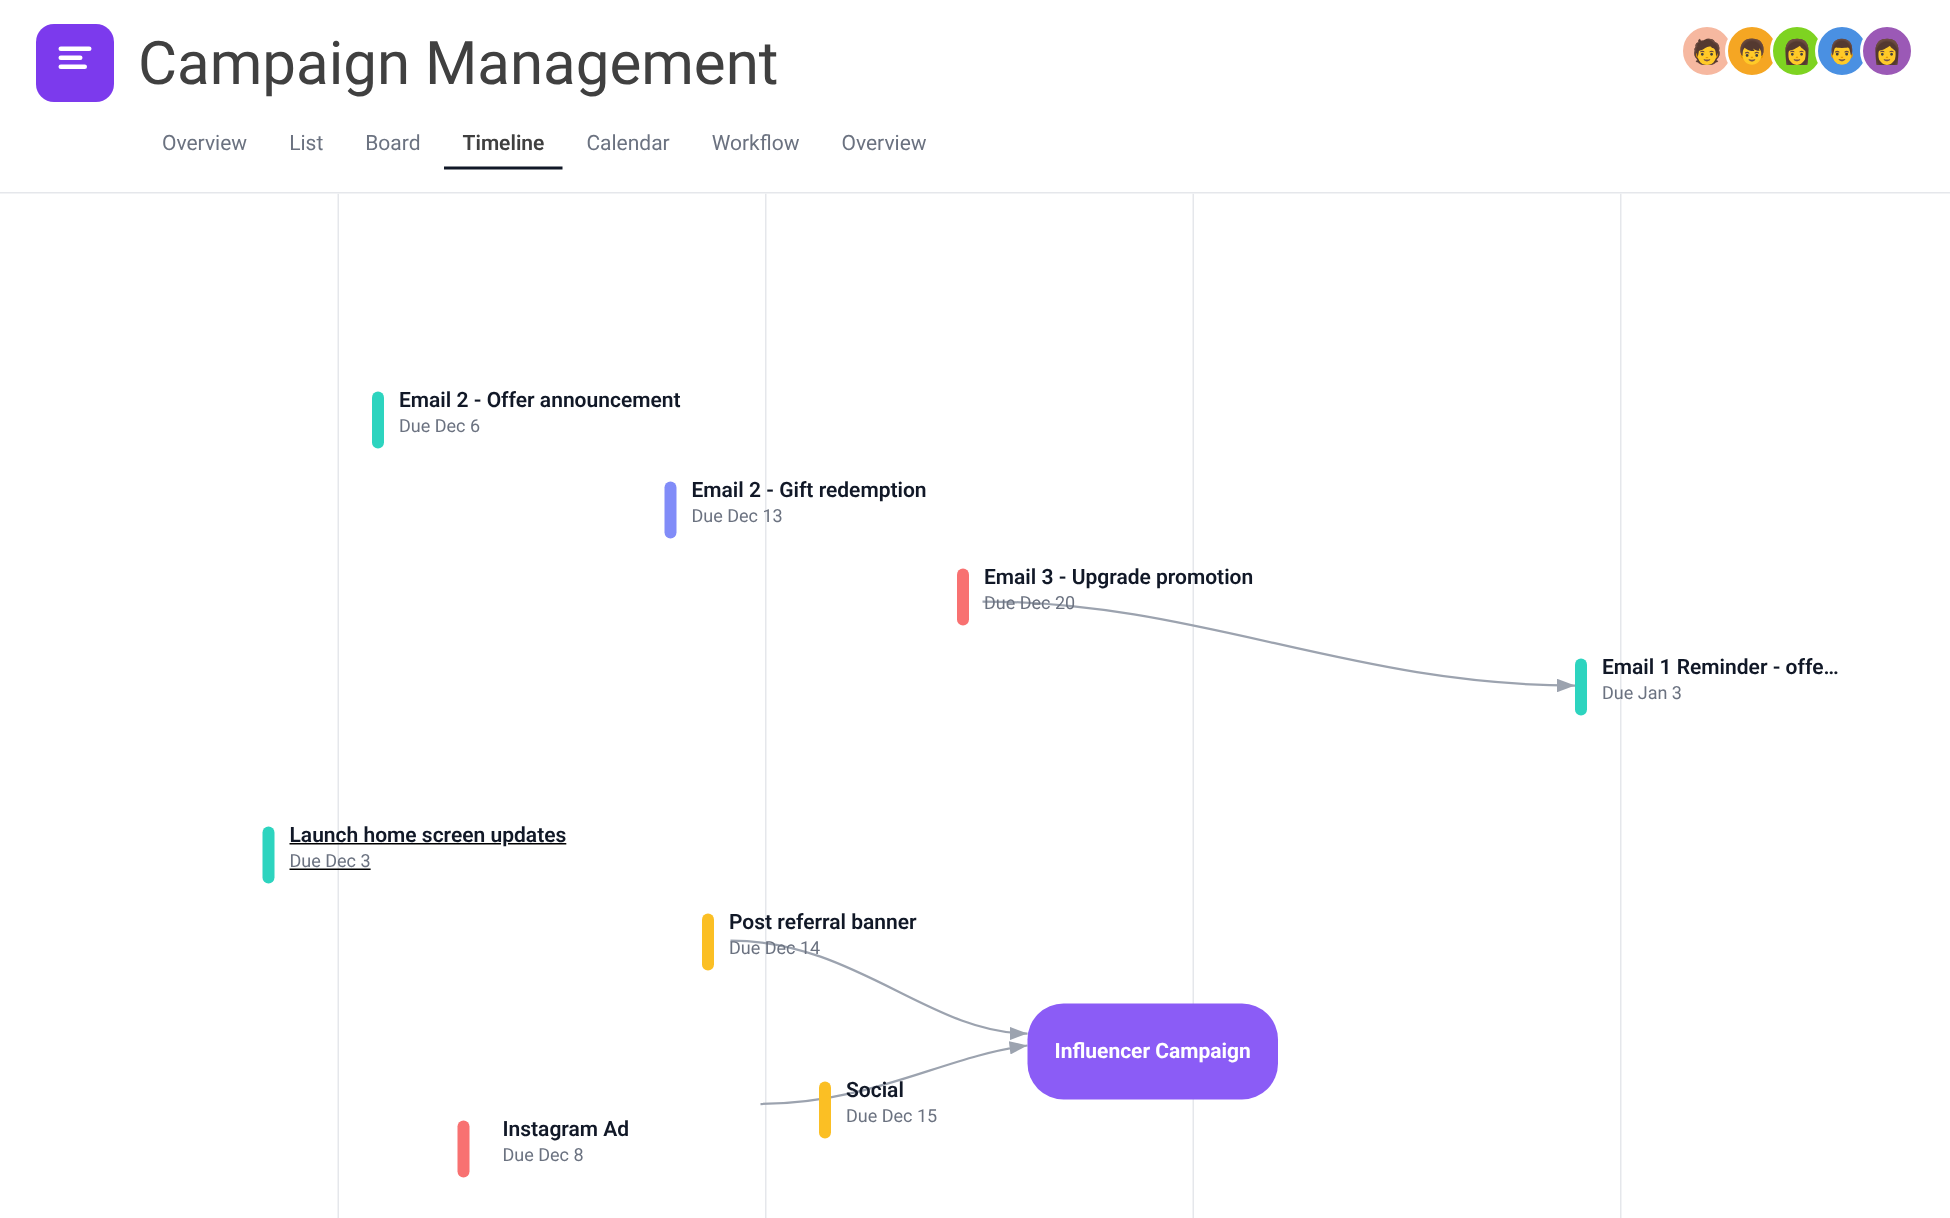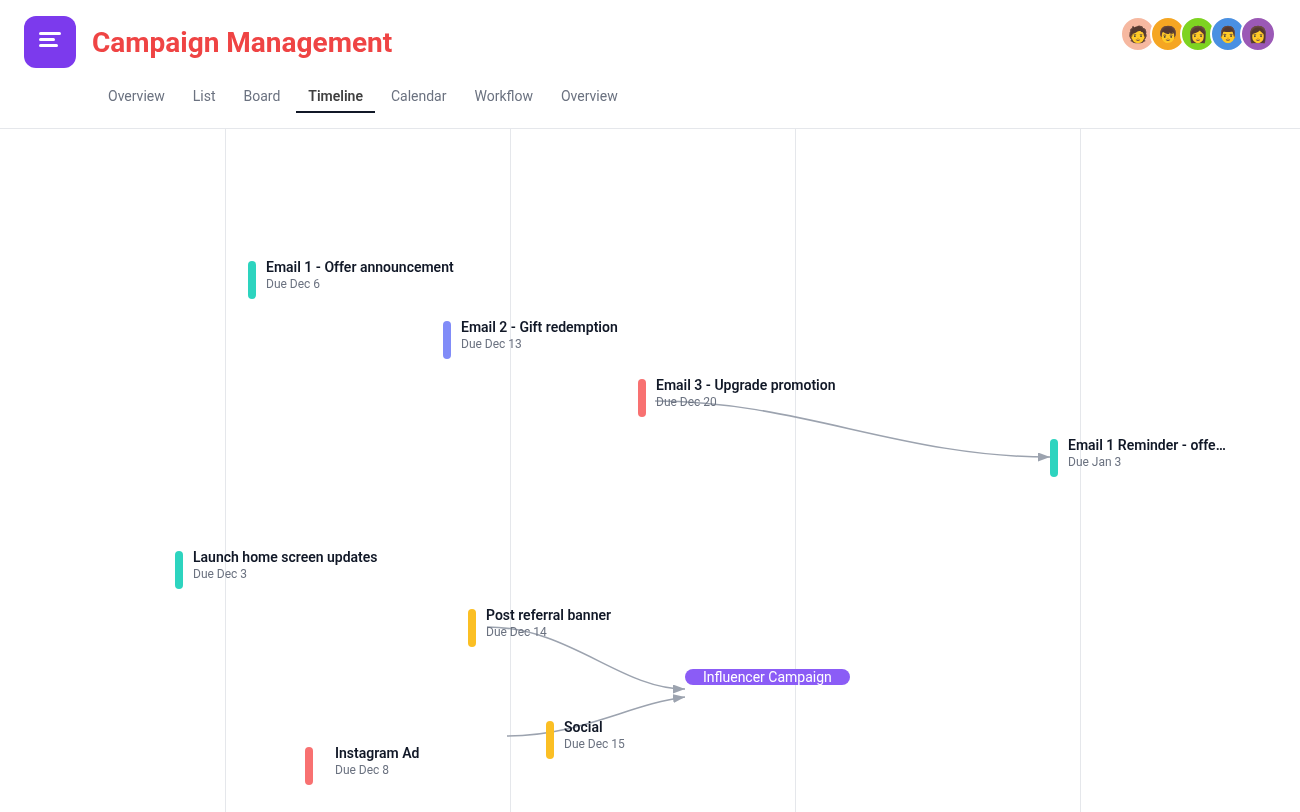--- a/index.html
+++ b/index.html
@@ -28,23 +28,23 @@
       display: flex;
       align-items: center;
       justify-content: center;
       flex-shrink: 0;
     }
     .app-icon-inner {
       color: white;
       font-size: 22px;
     }
     .header-title {
-      font-size: 28px;
-      font-weight: 700;
-      color: #ef4444;
+      font-size: 40px;
+      font-weight: 400;
+      color: #404040;
       flex: 1;
     }
     .avatar-group {
       display: flex;
       gap: -6px;
       position: absolute;
       right: 24px;
       top: 16px;
     }
     .avatar {
@@ -133,24 +133,24 @@
     }
     .task-due {
       font-size: 12px;
       color: #6b7280;
       margin-top: 2px;
     }
 
     
     .milestone-badge {
       position: absolute;
-      padding: 0 18px;
+      padding: 24px 18px;
       border-radius: 24px;
       font-size: 14px;
-      font-weight: 400;
+      font-weight: 700;
       color: white;
       white-space: nowrap;
     }
 
     
     .arrows-svg {
       position: absolute;
       top: 0;
       left: 0;
       width: 100%;
@@ -209,21 +209,21 @@
     <path d="M 655 272 C 800 272, 900 328, 1050 328" stroke="#9ca3af" stroke-width="1.5" fill="none" marker-end="url(#arrowhead)"></path>
 
     <path d="M 487 498 C 570 498, 620 560, 685 560" stroke="#9ca3af" stroke-width="1.5" fill="none" marker-end="url(#arrowhead)"></path>
 
     <path d="M 507 607 C 580 607, 630 575, 685 568" stroke="#9ca3af" stroke-width="1.5" fill="none" marker-end="url(#arrowhead)"></path>
   </svg>
 
   <div class="task-item" style="left: 248px; top: 130px;">
     <div class="task-bar" style="height: 38px; background: #2dd4bf;"></div>
     <div class="task-info">
-      <span class="task-title">Email 1 - Offer announcement</span>
+      <span class="task-title">Email 2 - Offer announcement</span>
       <span class="task-due">Due Dec 6</span>
     </div>
   </div>
 
   <div class="task-item" style="left: 443px; top: 190px;">
     <div class="task-bar" style="height: 38px; background: #818cf8;"></div>
     <div class="task-info">
       <span class="task-title">Email 2 - Gift redemption</span>
       <span class="task-due">Due Dec 13</span>
     </div>
@@ -239,21 +239,21 @@
 
   <div class="task-item" style="left: 1050px; top: 308px;">
     <div class="task-bar" style="height: 38px; background: #2dd4bf;"></div>
     <div class="task-info">
       <span class="task-title">Email 1 Reminder - offe…</span>
       <span class="task-due">Due Jan 3</span>
     </div>
   </div>
 
 
-  <div class="task-item" style="left: 175px; top: 420px;">
+  <div class="task-item" style="left: 175px; top: 420px; text-decoration: underline;">
     <div class="task-bar" style="height: 38px; background: #2dd4bf;"></div>
     <div class="task-info">
       <span class="task-title">Launch home screen updates</span>
       <span class="task-due">Due Dec 3</span>
     </div>
   </div>
 
   <div class="task-item" style="left: 468px; top: 478px;">
     <div class="task-bar" style="height: 38px; background: #fbbf24;"></div>
     <div class="task-info">

